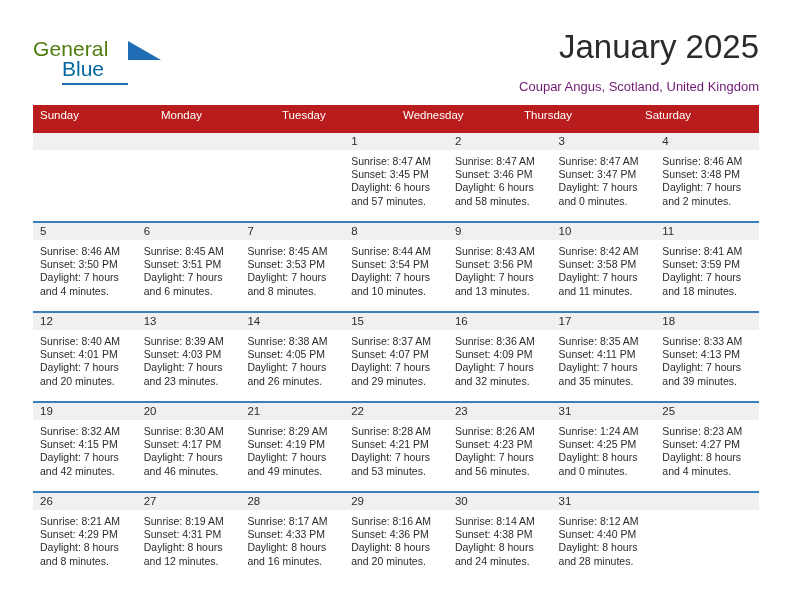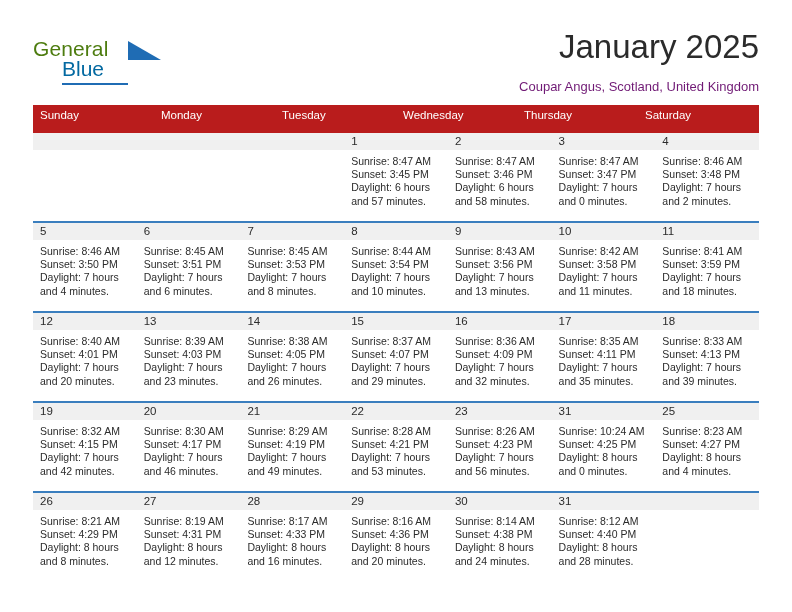--- a/index.html
+++ b/index.html
@@ -413,21 +413,21 @@
               <div class="day-body">
                 <div>Sunrise: 8:26 AM</div>
                 <div>Sunset: 4:23 PM</div>
                 <div>Daylight: 7 hours</div>
                 <div>and 56 minutes.</div>
               </div>
             </div>
             <div class="day-cell">
               <div class="day-number-band">31</div>
               <div class="day-body">
-                <div>Sunrise: 10:24 AM</div>
+                <div>Sunrise: 1:24 AM</div>
                 <div>Sunset: 4:25 PM</div>
                 <div>Daylight: 8 hours</div>
                 <div>and 0 minutes.</div>
               </div>
             </div>
             <div class="day-cell">
               <div class="day-number-band">25</div>
               <div class="day-body">
                 <div>Sunrise: 8:23 AM</div>
                 <div>Sunset: 4:27 PM</div>

